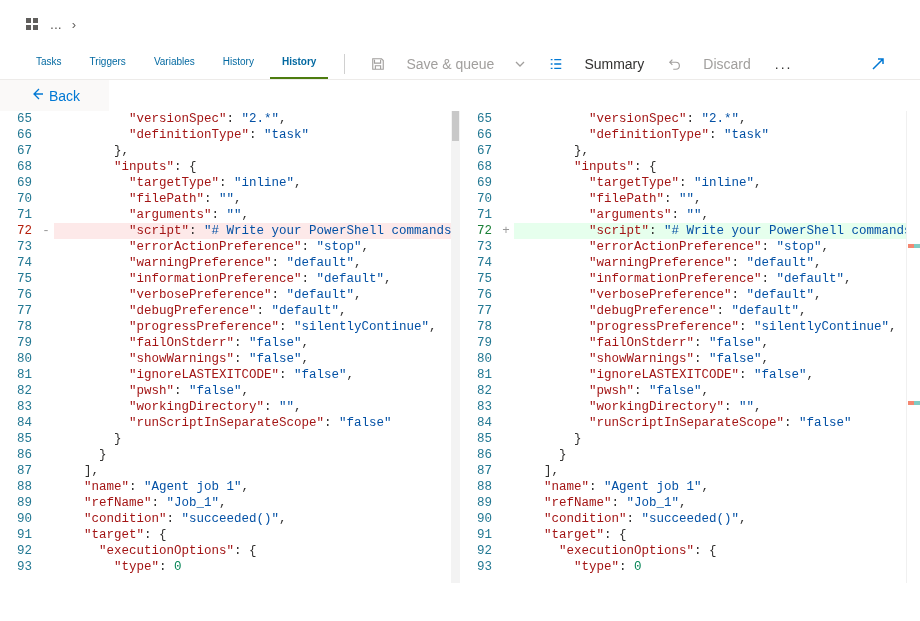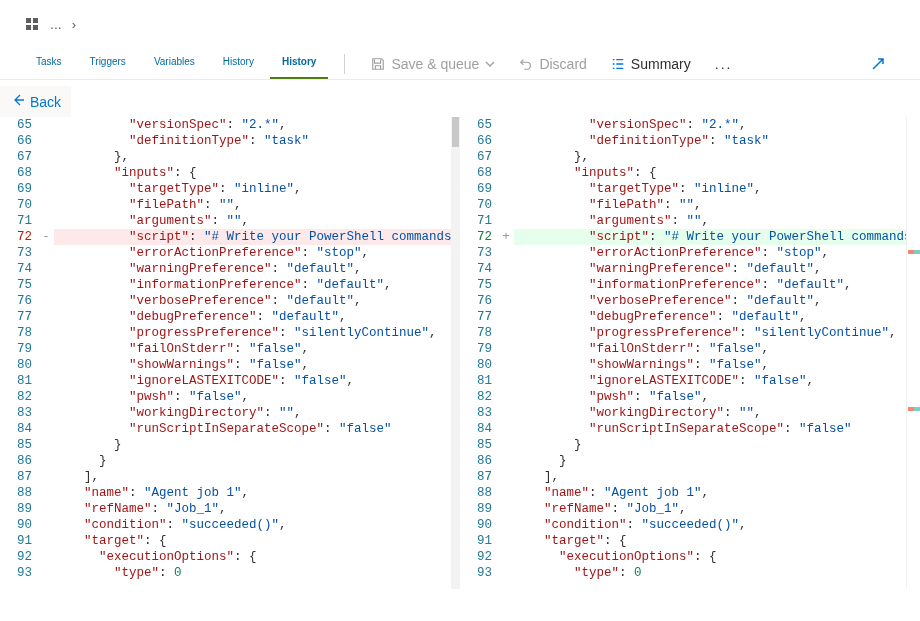--- a/index.html
+++ b/index.html
@@ -36,30 +36,30 @@
     color:#0369a1;
     cursor:pointer;
     border-bottom:2px solid transparent;
   }
   .tab.active {
     border-bottom:2px solid #4d7c0f;
     font-weight:600;
   }
   .divider-v { width:1px; height:20px; background:#d0d0d0; margin:0 12px; }
   .action {
-    display:inline-flex; align-items:center; gap:6px;
+    display:inline-flex; align-items:center; gap:21px;
     padding:6px 10px; font-size:14px; color:#323130; cursor:pointer;
   }
   .action.disabled { color:#a19f9d; cursor:default; }
   .action .ico { display:inline-flex; }
   .flex-spacer { flex:1; }
   
   .back-row {
     display:flex; align-items:center; gap:4px;
-    background:#faf9f8; padding:6px 10px; width:fit-content; margin-top:6px;
+    background:#faf9f8; padding:6px 29px; width:fit-content; 
     cursor:pointer;
     text-align:right;
   }
   .back-row span.lbl { color:#0078d4; font-size:14px; }
   
   .diff-area {
     display:flex; height:472px; width:100%;
     position:relative;
     font-family: Consolas, "Courier New", monospace;
     font-size:12.5px;
@@ -140,36 +140,36 @@
         </svg>
     </span>
     <span>Save &amp; queue</span>
     <span class="ico">
       <svg width="10" height="10" viewBox="0 0 10 10">
           <path d="M1 3 L5 7 L9 3" fill="none" stroke="#a19f9d" stroke-width="1.3"></path>
         </svg>
     </span>
   </div>
 
+  <div class="action">
+    <span class="ico">
+      <svg width="14" height="14" viewBox="0 0 16 16">
+          <path d="M2 3h2M6 3h8M2 8h2M6 8h8M2 13h2M6 13h8" stroke="#0078d4" stroke-width="1.6"></path>
+        </svg>
+    </span>
+    <span>Summary</span>
+  </div>
+
   <div class="action disabled">
     <span class="ico">
       <svg width="14" height="14" viewBox="0 0 16 16">
           <path d="M5 3 L2 6 L5 9 M2 6 h7 a4 4 0 0 1 0 8 h-3" fill="none" stroke="#a19f9d" stroke-width="1.3"></path>
         </svg>
     </span>
     <span>Discard</span>
-  </div>
-
-  <div class="action">
-    <span class="ico">
-      <svg width="14" height="14" viewBox="0 0 16 16">
-          <path d="M2 3h2M6 3h8M2 8h2M6 8h8M2 13h2M6 13h8" stroke="#0078d4" stroke-width="1.6"></path>
-        </svg>
-    </span>
-    <span>Summary</span>
   </div>
 
 
   <div class="action">
     <span style="letter-spacing:2px;">...</span>
   </div>
 
   <div class="flex-spacer"></div>
 
   <div class="action">

